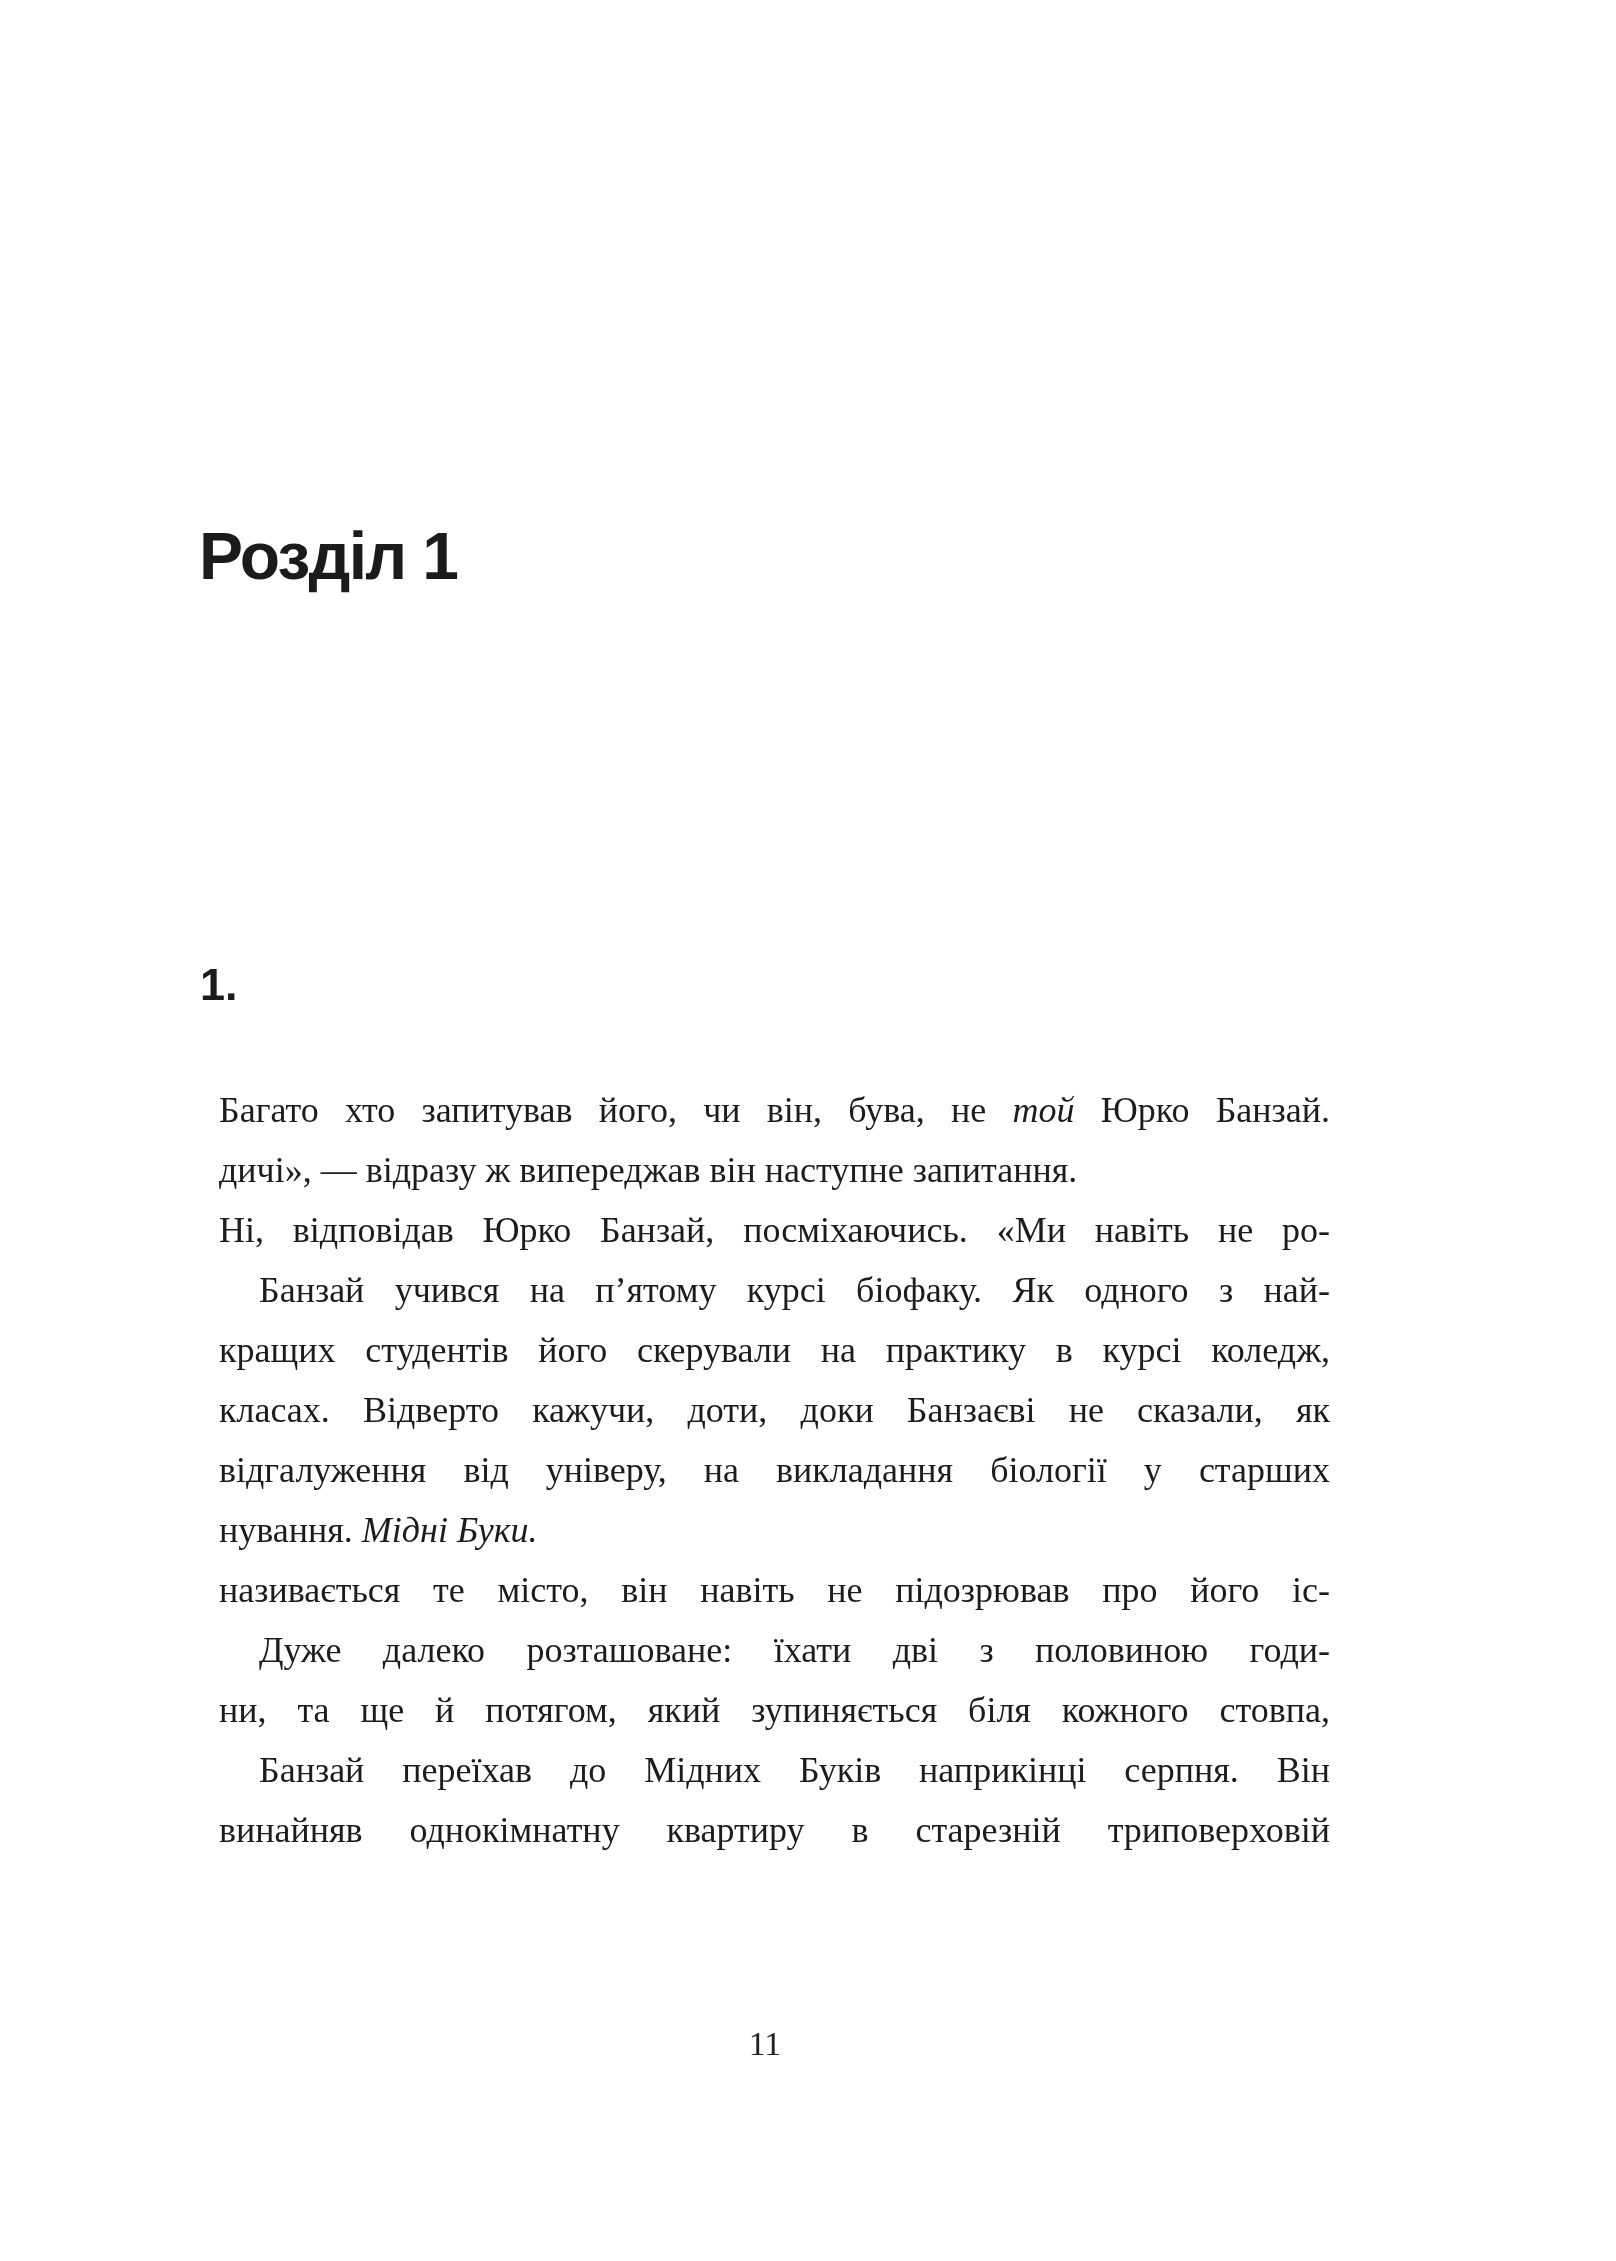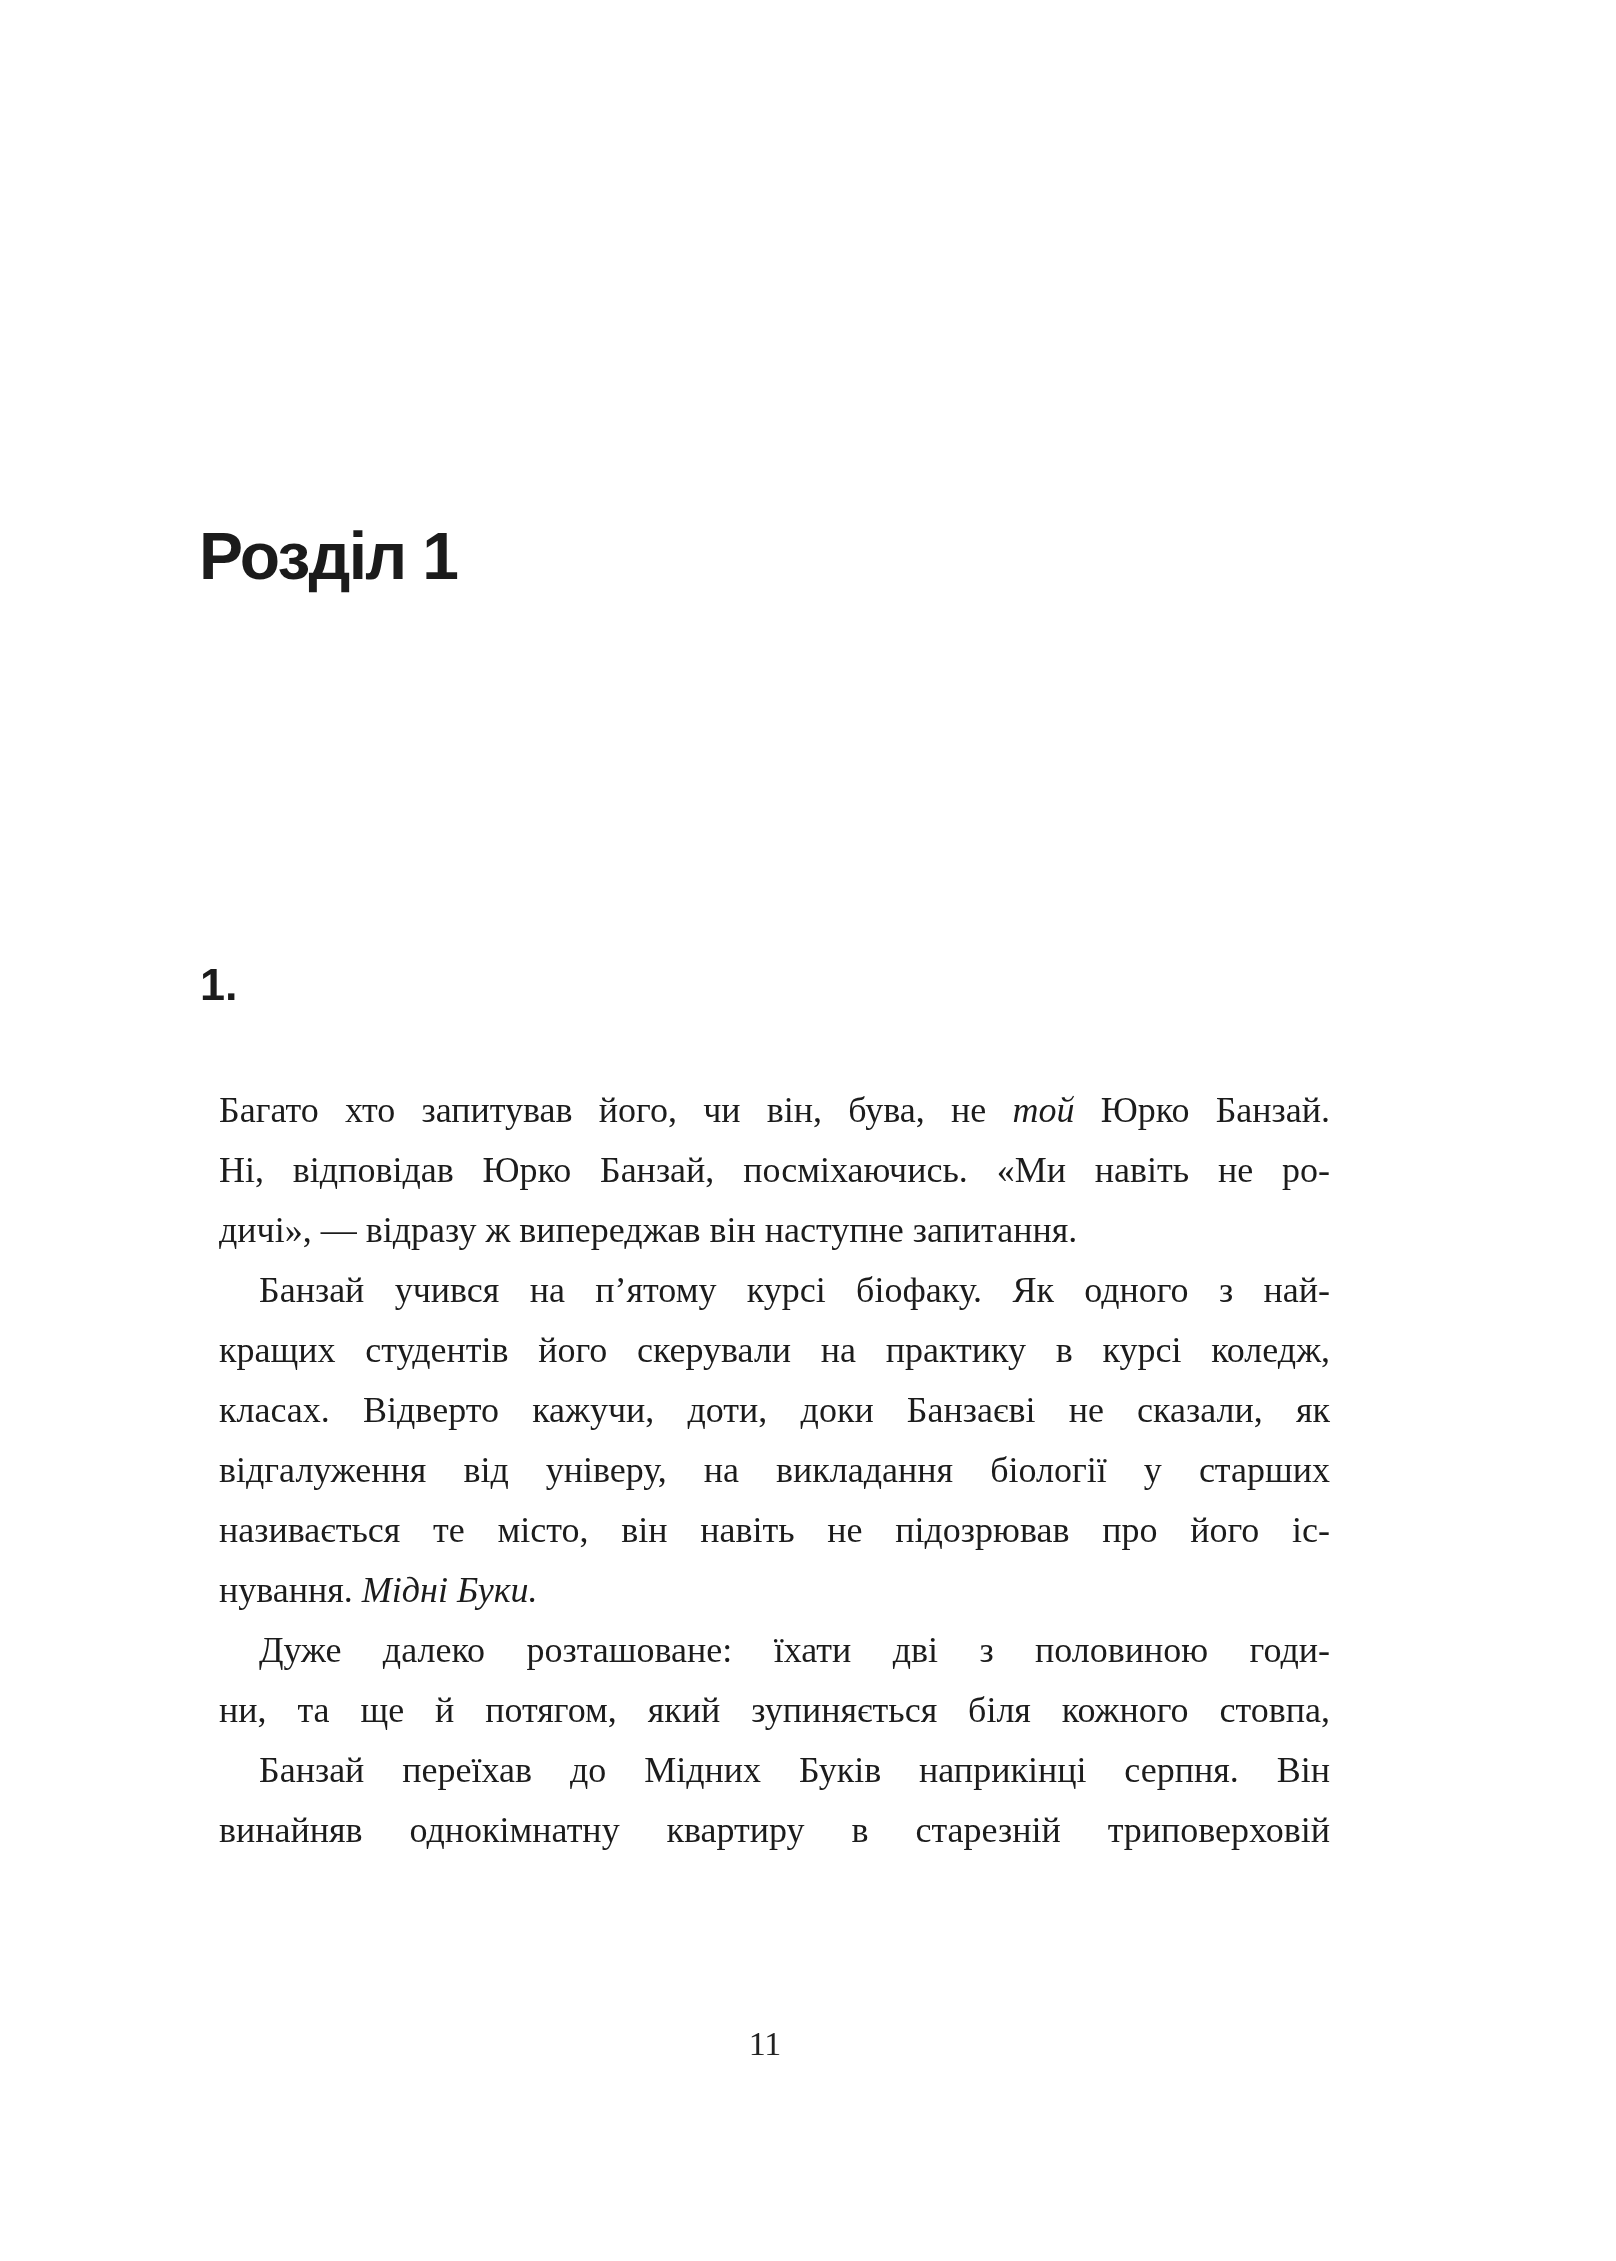--- a/index.html
+++ b/index.html
@@ -83,28 +83,28 @@
 </head>
 <body>
 
 <div class="page">
   <h1 class="chapter-title">Розділ 1</h1>
 
   <div class="section-number">1.</div>
 
   <div class="body-text" id="body-text">
       <div class="line"><span>Багато хто запитував його, чи він, бува, не </span><i>той</i><span> Юрко Банзай.</span></div>
+      <div class="line last"><span>дичі», — відразу ж випереджав він наступне запитання.</span></div>
       <div class="line"><span>Ні, відповідав Юрко Банзай, посміхаючись. «Ми навіть не ро-</span></div>
-      <div class="line last"><span>дичі», — відразу ж випереджав він наступне запитання.</span></div>
       <div class="line indent"><span>Банзай учився на п’ятому курсі біофаку. Як одного з най-</span></div>
       <div class="line"><span>кращих студентів його скерували на практику в курсі коледж,</span></div>
       <div class="line"><span>класах. Відверто кажучи, доти, доки Банзаєві не сказали, як</span></div>
       <div class="line"><span>відгалуження від універу, на викладання біології у старших</span></div>
+      <div class="line last"><span>нування. </span><i>Мідні Буки.</i></div>
       <div class="line"><span>називається те місто, він навіть не підозрював про його іс-</span></div>
-      <div class="line last"><span>нування. </span><i>Мідні Буки.</i></div>
       <div class="line indent"><span>Дуже далеко розташоване: їхати дві з половиною годи-</span></div>
       <div class="line"><span>ни, та ще й потягом, який зупиняється біля кожного стовпа,</span></div>
       <div class="line indent"><span>Банзай переїхав до Мідних Буків наприкінці серпня. Він</span></div>
       <div class="line"><span>винайняв однокімнатну квартиру в старезній триповерховій</span></div>
     </div>
 
   <div class="page-number">11</div>
 </div>
 
 

